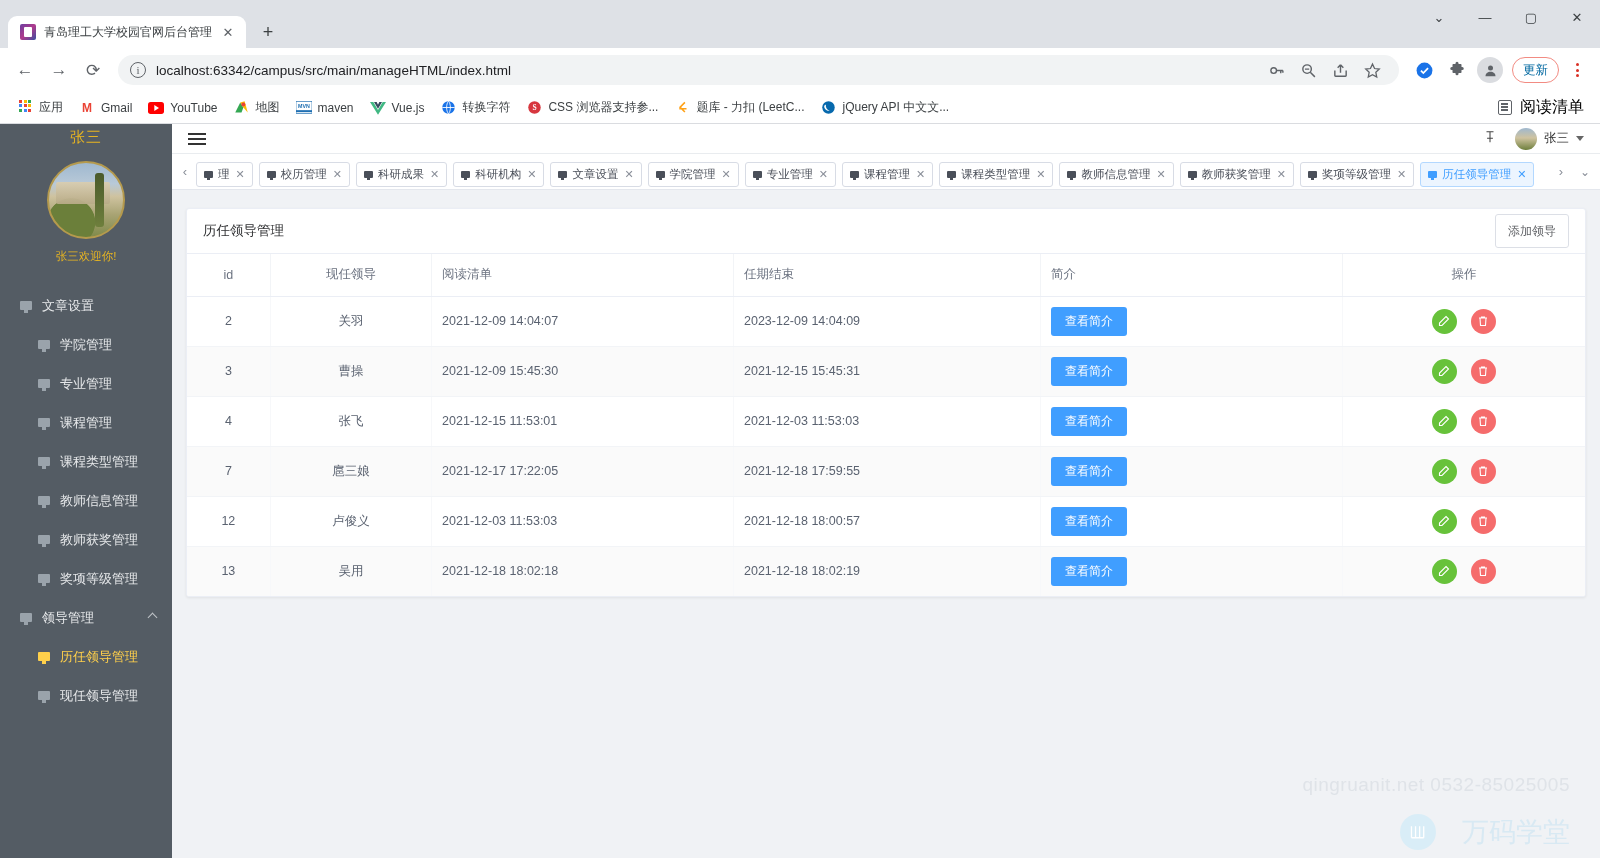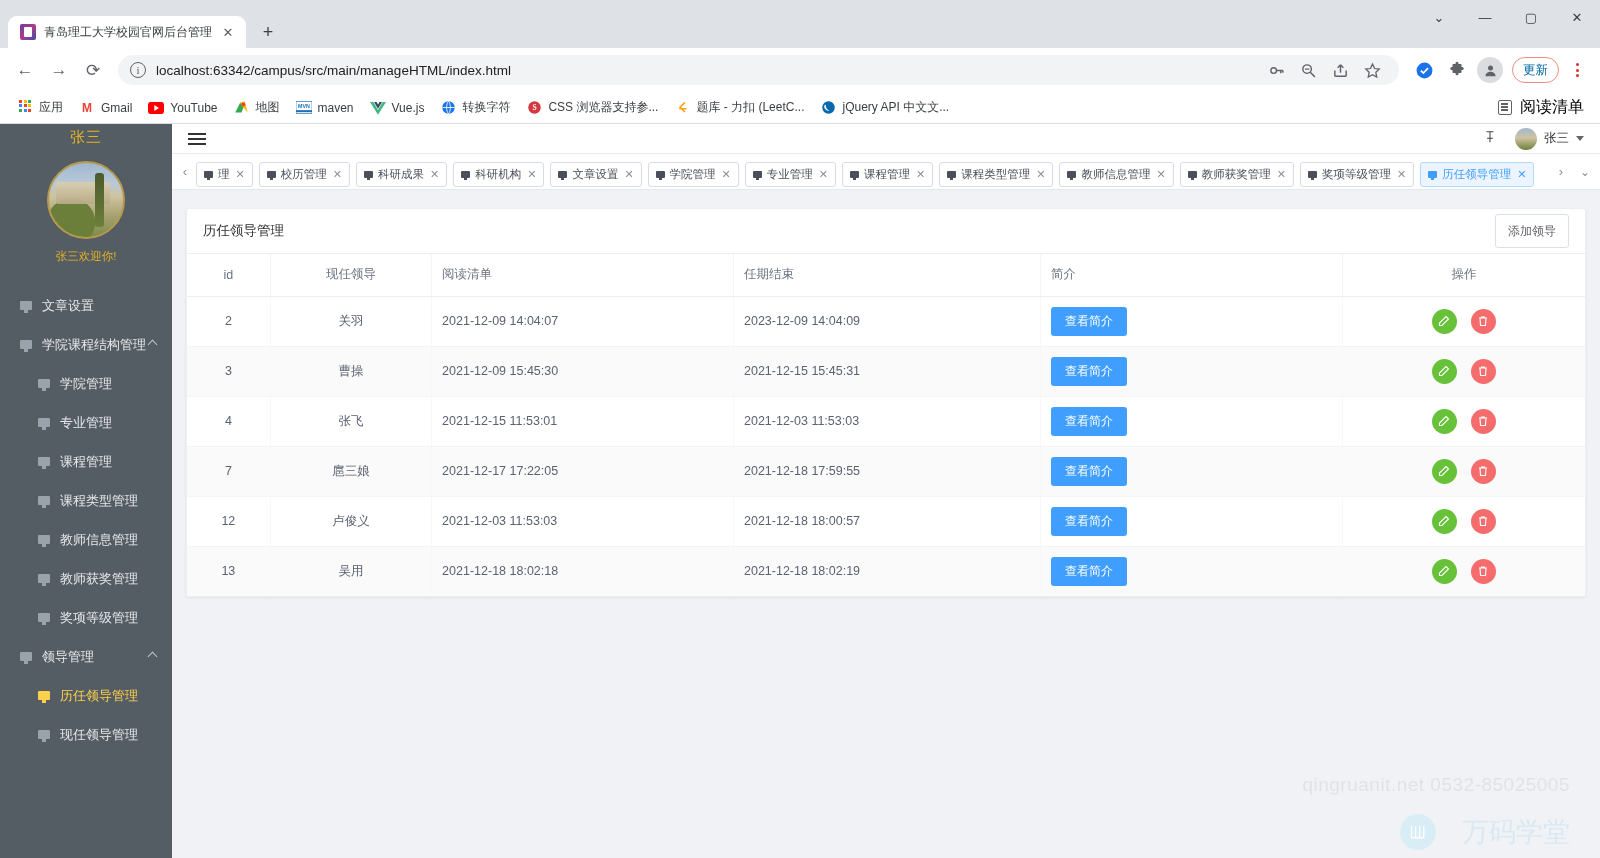--- a/index.html
+++ b/index.html
@@ -447,25 +447,20 @@
       <div class="side-avatar-wrap">
         <div class="side-avatar"></div>
       </div>
       <div class="side-welcome">张三欢迎你!</div>
 
       <div class="side-menu">
         <div class="side-item">
           <span class="mon-ico"></span>
           <span>文章设置</span>
         </div>
-        <div class="side-item">
-          <span class="mon-ico"></span>
-          <span>学院课程结构管理</span>
-          <span class="side-arrow"></span>
-        </div>
         <div class="side-item sub">
           <span class="mon-ico"></span>
           <span>学院管理</span>
         </div>
         <div class="side-item sub">
           <span class="mon-ico"></span>
           <span>专业管理</span>
         </div>
         <div class="side-item sub">
           <span class="mon-ico"></span>

